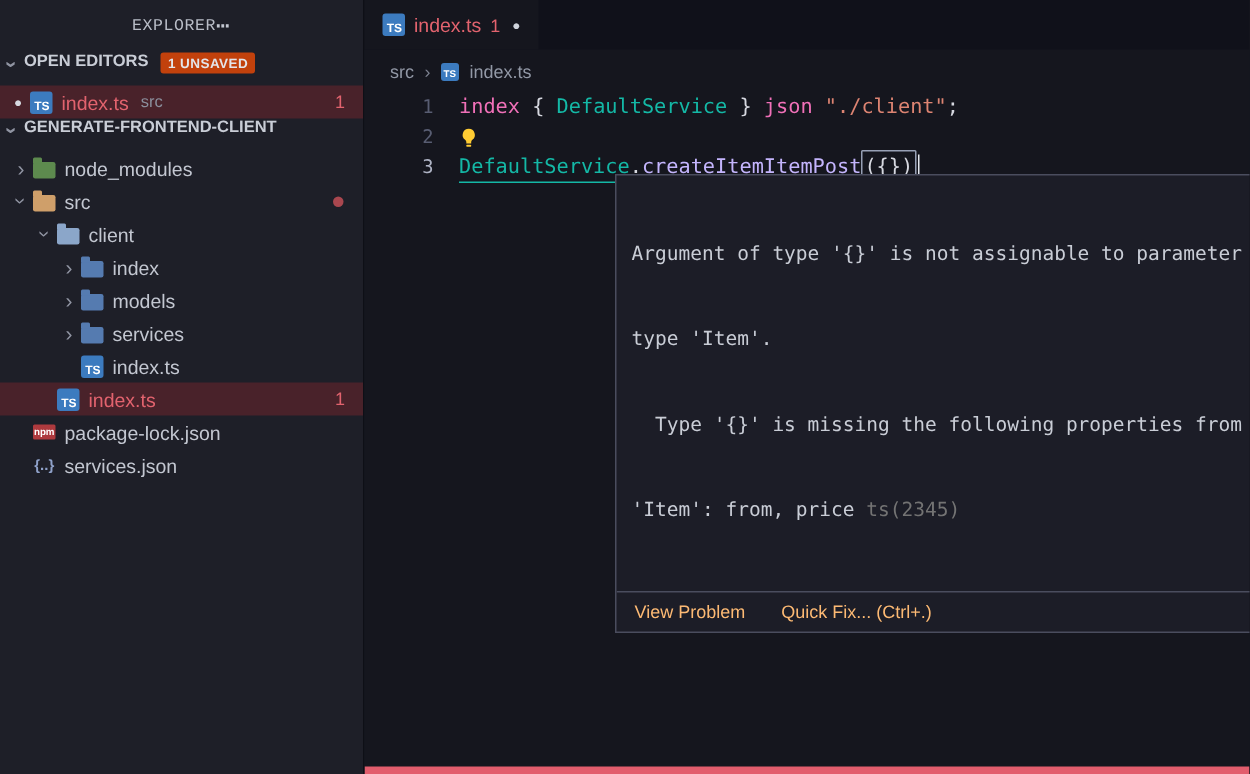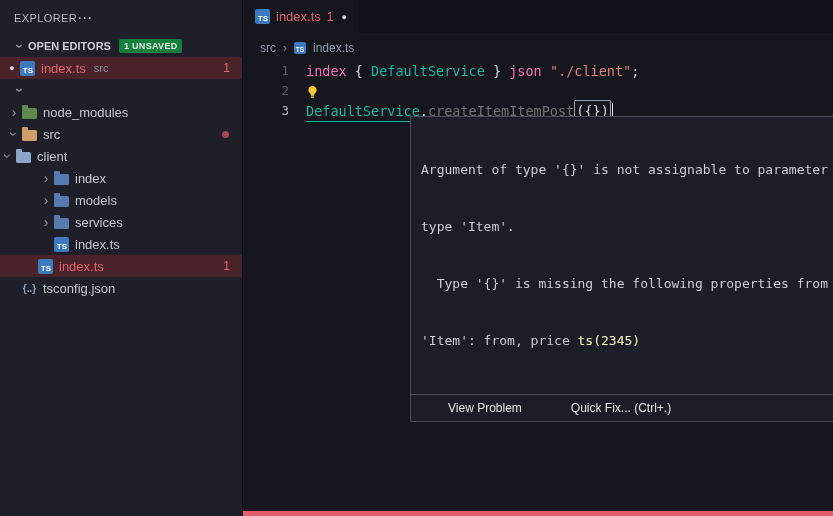--- a/index.html
+++ b/index.html
@@ -5,24 +5,24 @@
   * { box-sizing: border-box; }
   body {
     margin: 0; width: 833px; height: 516px; overflow: hidden;
     background: #15161e;
     font-family: "Liberation Sans", "DejaVu Sans", sans-serif;
   }
   .app { display: flex; width: 833px; height: 516px; }
 
   
   .sidebar { width: 243px; flex: none; background: #1e1f28; color: #c3c7d1; position: relative; border-right: 1px solid #0e0f16; }
-  .sb-header { height: 35px; display: flex; align-items: center; justify-content: flex-start; padding: 0 14px; font-size: 11px; letter-spacing: .4px; color: #b9bdc7; }
+  .sb-header { height: 35px; display: flex; align-items: center; justify-content: center; padding: 0 14px; font-size: 11px; letter-spacing: .4px; color: #b9bdc7; font-family: Liberation Mono, monospace; }
   .more { font-size: 15px; color: #c3c7d1; cursor: pointer; letter-spacing: 1px; }
-  .section-header { height: 22px; display: flex; align-items: center; font-size: 11px; font-weight: bold; color: #c9cdd6; padding-left: 12px; }
-  .badge { background: #15803d; color: #e3e5ea; font-size: 9px; font-weight: bold; padding: 2px 5px; border-radius: 2px; margin-left: 8px; letter-spacing: .3px; }
+  .section-header { height: 22px; display: flex; align-items: flex-start; font-size: 11px; font-weight: bold; color: #c9cdd6; padding-left: 0; }
+  .badge { background: #c2410c; color: #e3e5ea; font-size: 9px; font-weight: bold; padding: 2px 5px; border-radius: 2px; margin-left: 8px; letter-spacing: .3px; }
   .row { height: 22px; display: flex; align-items: center; font-size: 13px; color: #c3c7d1; position: relative; cursor: pointer; }
   .row .lbl { margin-left: 6px; white-space: nowrap; }
   .sel-err { background: #49222a; }
   .err { color: #e2636e; }
   .detail { color: #8b8f9c; font-size: 11px; margin-left: 8px; }
   .right { position: absolute; right: 12px; }
   .errnum { color: #e2636e; font-size: 12px; }
   .chev { display: inline-block; width: 16px; flex: none; text-align: center; color: #9094a2; font-size: 14px; line-height: 16px; }
   .chev.d { transform: rotate(90deg); }
   .dirty { width: 16px; flex: none; text-align: center; font-size: 9px; color: #d6d9e0; }
@@ -52,32 +52,32 @@
   .bc-sep { color: #7c8190; }
 
   .code { margin-top: 1px; font-family: "DejaVu Sans Mono", "Liberation Mono", monospace; font-size: 13.5px; }
   .cline { height: 20px; line-height: 20px; display: flex; white-space: pre; }
   .gut { width: 46px; flex: none; text-align: right; color: #585d72; font-size: 12.5px; cursor: pointer; }
   .gut.on { color: #aeb3c4; }
   .ct { margin-left: 17px; display: flex; align-items: center; }
   .tk-kw { color: #f070b8; }
   .tk-type { color: #14b8a6; }
   .tk-str { color: #dd8472; }
-  .tk-fn { color: #737373; }
+  .tk-fn { color: #c4b5fd; }
   .tk-pn { color: #d6d8e0; }
   .u { border-bottom: 1px solid currentColor; }
   .argbox { border: 1px solid #97a0b5; border-radius: 1px; padding: 0 1px; color: #d6d8e0; }
   .cursor { display: inline-block; width: 0; height: 16px; border-left: 1.5px solid #e4e7ee; vertical-align: -3px; margin-left: 1px; }
   .bulb { display: inline-flex; margin-top: 2px; cursor: pointer; }
 
   .hover { position: absolute; left: 167px; top: 116px; width: 560px; background: #1c1d27; border: 1px solid #4a4d5e; overflow: hidden; z-index: 5; }
   .hv-body { padding: 5px 10px 6px 10px; font-family: "DejaVu Sans Mono", "Liberation Mono", monospace; font-size: 13px; line-height: 19px; color: #c9cdd6; white-space: pre; }
-  .tt-code { color: #fef9c3; }
+  .tt-code { color: #737373; }
   .hv-actions { border-top: 1px solid #4a4d5e; padding: 6px 12px; display: flex; gap: 24px; font-size: 12px; }
-  .hv-link { color: #e5e5e5; cursor: pointer; margin-left: 25px; }
+  .hv-link { color: #fdba74; cursor: pointer; }
 
   .strip { position: absolute; left: 0; right: 0; bottom: 0; height: 5px; background: #e25d6d; }
 </style>
 </head>
 <body>
 
 <div class="app">
 
   <aside class="sidebar">
 
@@ -95,36 +95,37 @@
     <div class="row sel-err" style="padding-left:4px">
       <span class="dirty">●</span>
       <span class="ticon">TS</span>
       <span class="lbl err">index.ts</span>
       <span class="detail">src</span>
       <span class="right errnum">1</span>
     </div>
 
     <div class="section-header">
       <span class="chev d">›</span>
+      <span>GENERATE-FRONTEND-CLIENT</span>
     </div>
 
     <div class="row" style="padding-left:6px">
       <span class="chev">›</span>
       <span class="folder f-nm"></span>
       <span class="lbl">node_modules</span>
     </div>
 
     <div class="row" style="padding-left:6px">
       <span class="chev d">›</span>
       <span class="folder f-src"></span>
       <span class="lbl">src</span>
       <span class="moddot"></span>
     </div>
 
-    <div class="row" style="">
+    <div class="row" style="padding-left:22px">
       <span class="chev d">›</span>
       <span class="folder f-client"></span>
       <span class="lbl">client</span>
     </div>
 
     <div class="row" style="padding-left:38px">
       <span class="chev">›</span>
       <span class="folder f-blue"></span>
       <span class="lbl">index</span>
     </div>
@@ -145,25 +146,29 @@
       <span class="ticon">TS</span>
       <span class="lbl">index.ts</span>
     </div>
 
     <div class="row sel-err" style="padding-left:38px">
       <span class="ticon">TS</span>
       <span class="lbl err">index.ts</span>
       <span class="right errnum">1</span>
     </div>
 
+    <div class="row" style="padding-left:22px">
+      <span class="npmicon">npm</span>
+      <span class="lbl">package-lock.json</span>
+    </div>
 
 
     <div class="row" style="padding-left:22px">
       <span class="jsonicon">{..}</span>
-      <span class="lbl">tsconfig.json</span>
+      <span class="lbl">services.json</span>
     </div>
 
   </aside>
 
   <main class="editor">
 
     <div class="tabbar">
       <div class="tab">
         <span class="ticon">TS</span>
         <span class="tlabel">index.ts</span>

